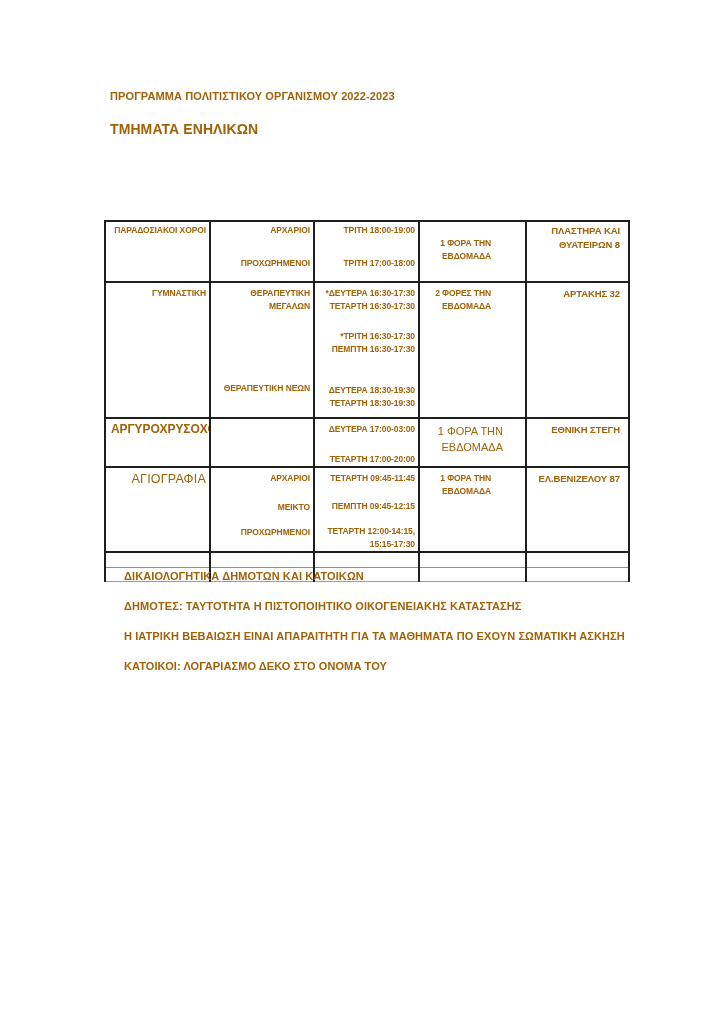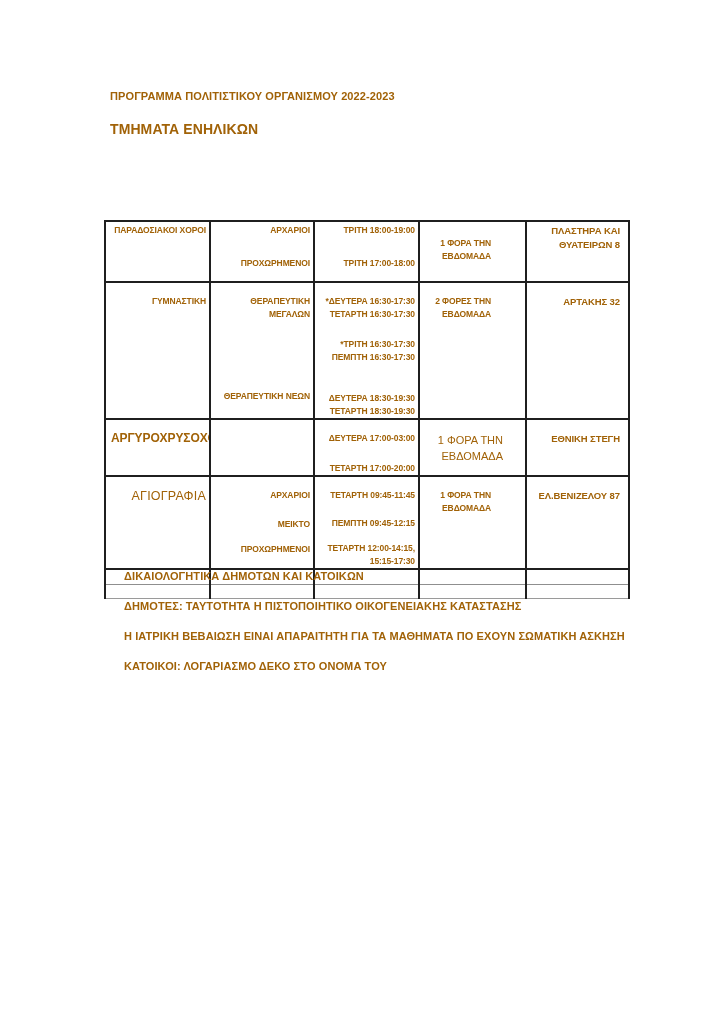--- a/index.html
+++ b/index.html
@@ -38,21 +38,21 @@
   tr.empty1 td{border-bottom:1px solid #8f8f8f;}
   tr.empty2 td{border-top:1px solid #8f8f8f;border-bottom:1px solid #9a9a9a;}
   .col1{width:105px;}.col2{width:104px;}.col3{width:105px;}.col4{width:107px;}.col5{width:103px;}
   .t{font-size:8.5px;font-weight:700;line-height:13px;letter-spacing:-.1px;}
   .nw{white-space:nowrap;}
   .act-lg{font-size:12.5px;font-weight:400;line-height:15px;letter-spacing:.2px;}
   .act-md{font-size:12px;font-weight:700;line-height:13px;letter-spacing:-.1px;}
   .freq-lg{font-size:11px;font-weight:400;line-height:16px;max-width:78px;}
   .loc{font-size:9.5px;line-height:14px;max-width:88px;}
   .freq{max-width:66px;}
-  .mt2{margin-top:10px;}.mt12{margin-top:12px;}.mt13{margin-top:13px;}
+  .mt2{margin-top:2px;}.mt12{margin-top:12px;}.mt13{margin-top:13px;}
   .mt14{}.mt15{margin-top:15px;}.mt16{margin-top:16px;}
   .mt17{margin-top:17px;}.mt20{margin-top:20px;}.mt28{margin-top:28px;}.mt69{margin-top:69px;}
   .notes{position:absolute;left:124px;top:570px;}
   .note-line{
     font-size:11px;font-weight:700;line-height:13px;
     margin-bottom:17px;letter-spacing:.1px;white-space:nowrap;
   }
 </style>
 </head>
 <body>

